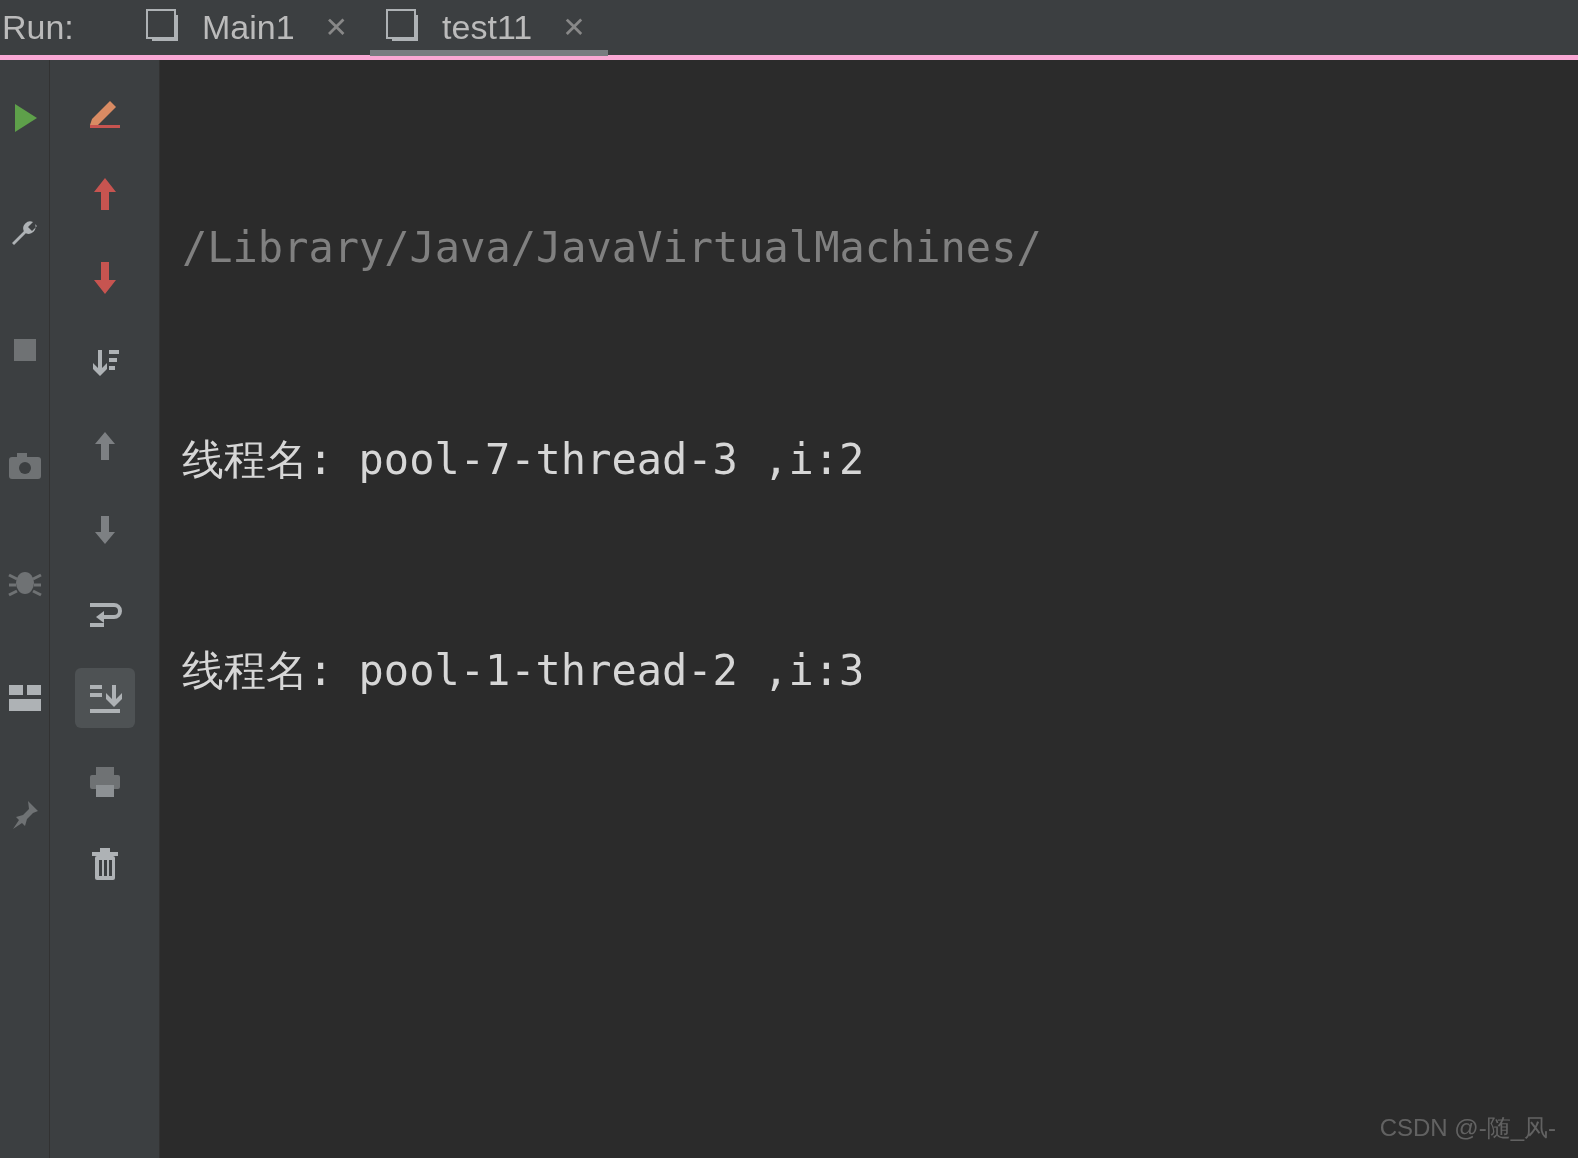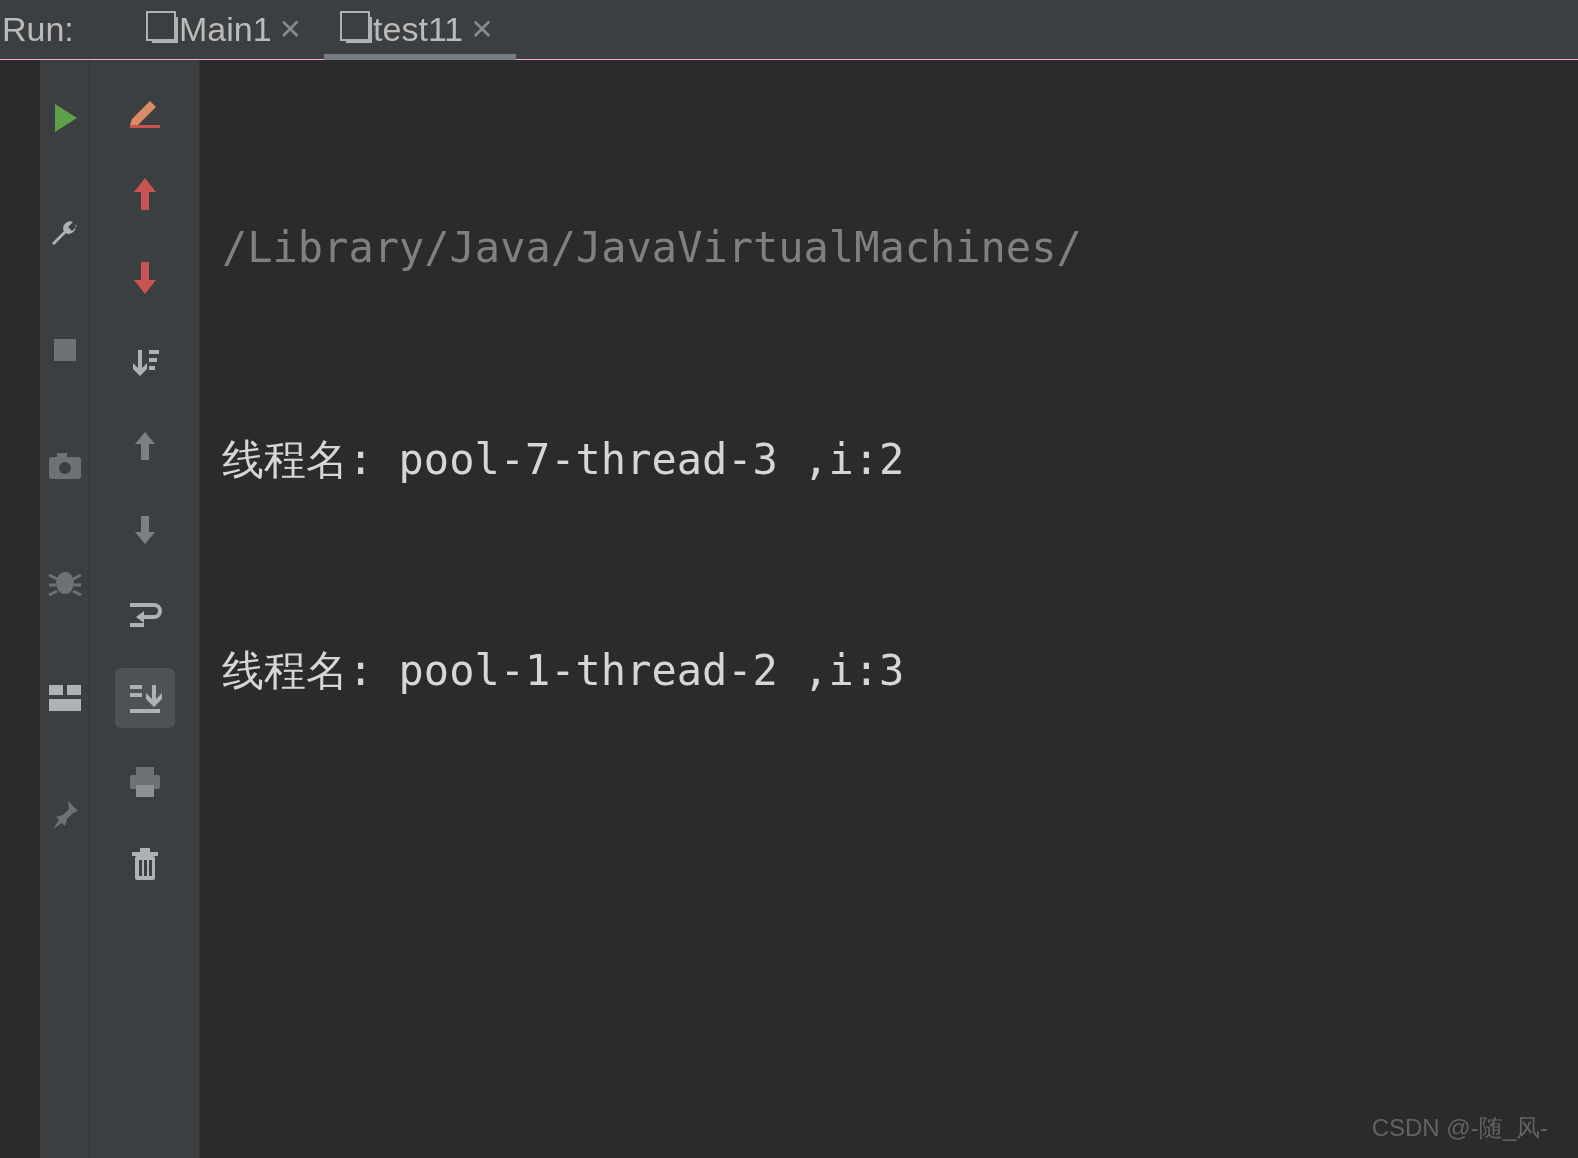--- a/index.html
+++ b/index.html
@@ -9,34 +9,34 @@
       width: 1578px;
       height: 1158px;
       overflow: hidden;
       color: #bbbbbb;
     }
     .top-bar {
       display: flex;
       align-items: center;
       height: 60px;
       background: #3c3f41;
-      border-bottom: 1px solid #f9a8d4;
+      border-bottom: 5px solid #f9a8d4;
     }
     .run-label {
       color: #bbbbbb;
       font-size: 34px;
       padding-left: 2px;
       width: 130px;
       font-family: "Segoe UI","Helvetica Neue",sans-serif;
     }
     .tabs { display: flex; align-items: stretch; height: 100%; }
     .tab {
       display: flex;
       align-items: center;
-      gap: 1px;
+      gap: 24px;
       padding: 0 22px;
       color: #bbbbbb;
       font-size: 34px;
       font-family: "Segoe UI","Helvetica Neue",sans-serif;
       position: relative;
       cursor: pointer;
     }
     .tab.active::after {
       content: "";
       position: absolute;
@@ -57,21 +57,20 @@
       content:"";
       position:absolute;
       left:-8px; top:-8px;
       width:26px; height:26px;
       border:2px solid #aeb2b5;
       background:#3c3f41;
     }
     .layout {
       display: flex;
       height: calc(100% - 60px);
-      margin-left: 40px;
     }
     .far-left {
       width: 50px;
       background: #3c3f41;
       border-right: 1px solid #323232;
       display:flex; flex-direction:column; align-items:center;
       padding-top:28px; gap:56px;
     }
     .tool-col {
       width: 110px;
@@ -93,21 +92,21 @@
       padding: 12px 0 0 22px;
       font-size:42px;
       line-height:1.68;
       color:#d6d6d6;
       white-space: pre;
       overflow:hidden;
     }
     .path-line { color:#808080; }
     .watermark{
       position:absolute;
-      right:30px; bottom:14px;
+      right:22px; bottom:14px;
       font-size:24px;
       color:rgba(200,200,200,0.35);
       font-family:"Microsoft YaHei","PingFang SC",sans-serif;
     }
     svg { display:block; }
   </style>
 </head>
 <body>
 
 <div class="top-bar">

